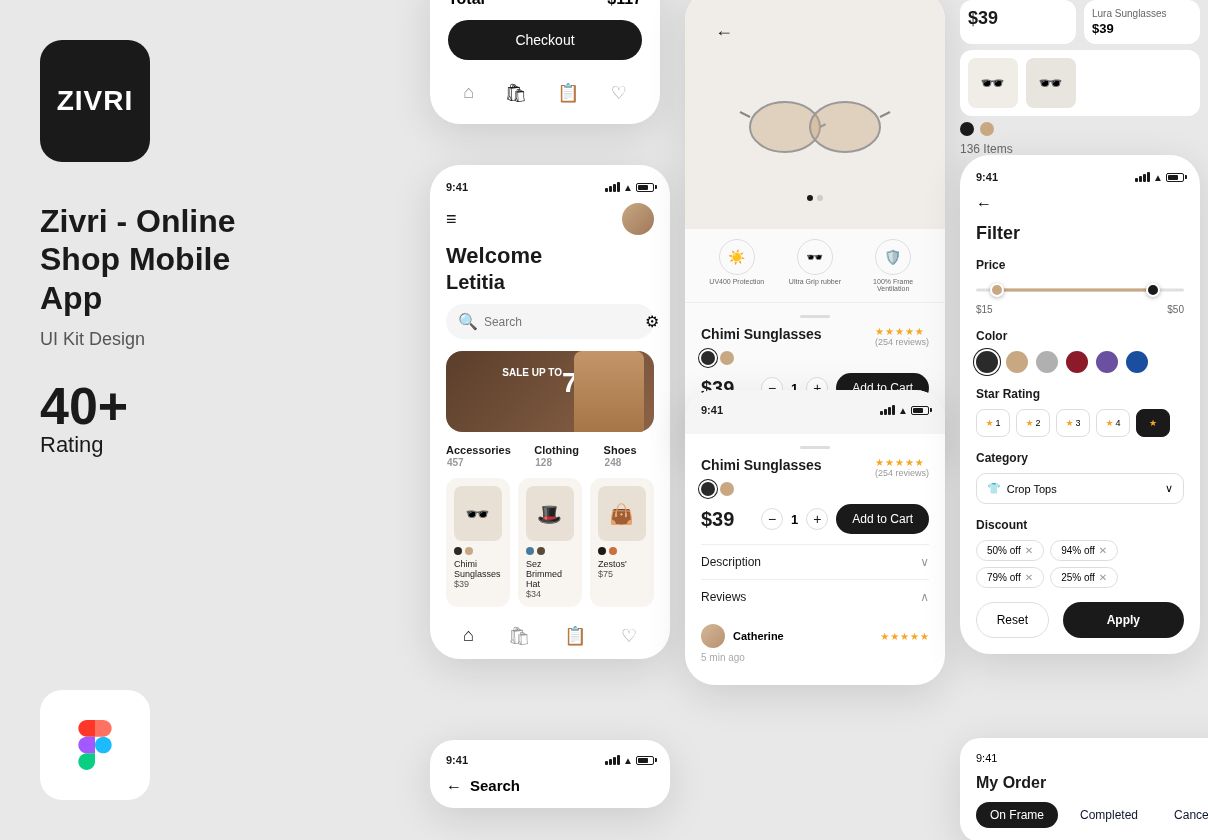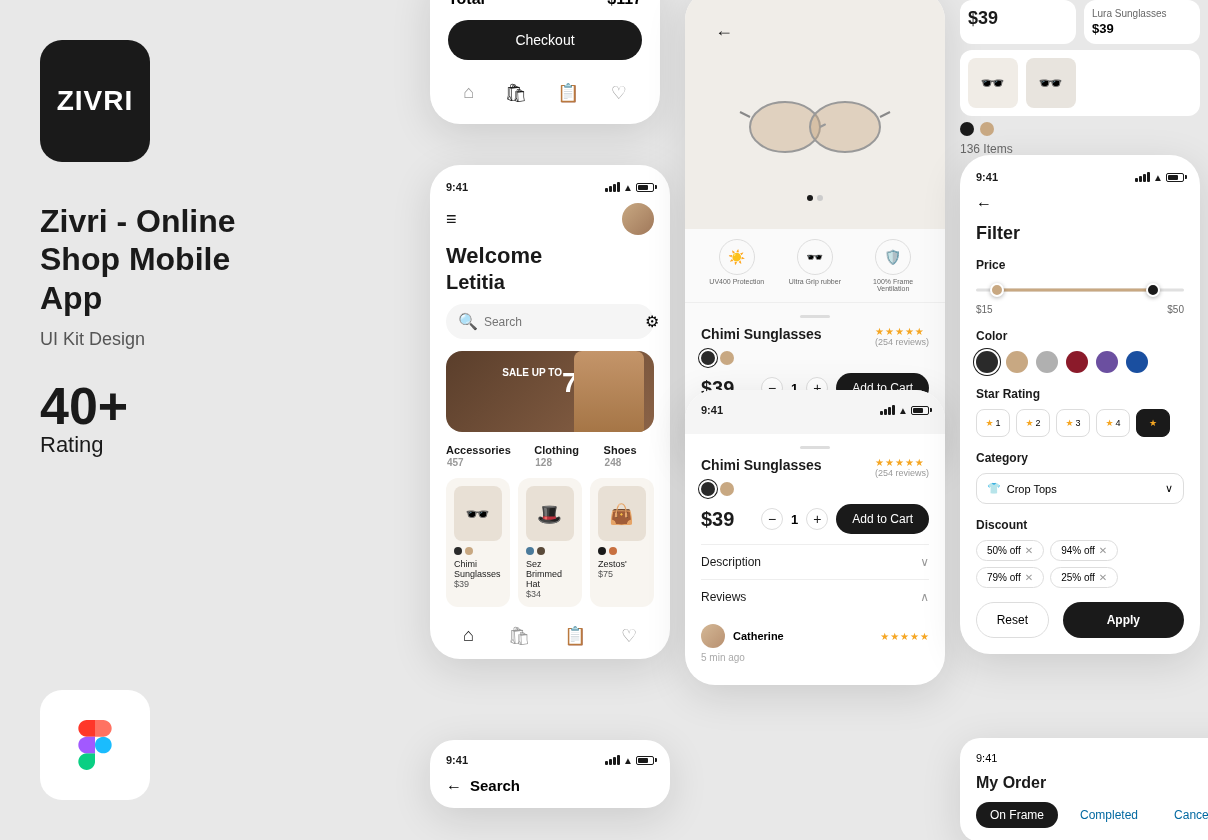--- a/index.html
+++ b/index.html
@@ -662,21 +662,21 @@
       border-radius: 20px;
       font-size: 12px;
       font-weight: 500;
       cursor: pointer;
     }
     .order-tab.active {
       background: #1a1a1a;
       color: white;
     }
     .order-tab.inactive {
-      color: #0369a1;
+      color: #0f172a;
     }
 
     
     .divider {
       width: 30px;
       height: 3px;
       background: #ddd;
       border-radius: 2px;
       margin: 0 auto 8px;
     }

